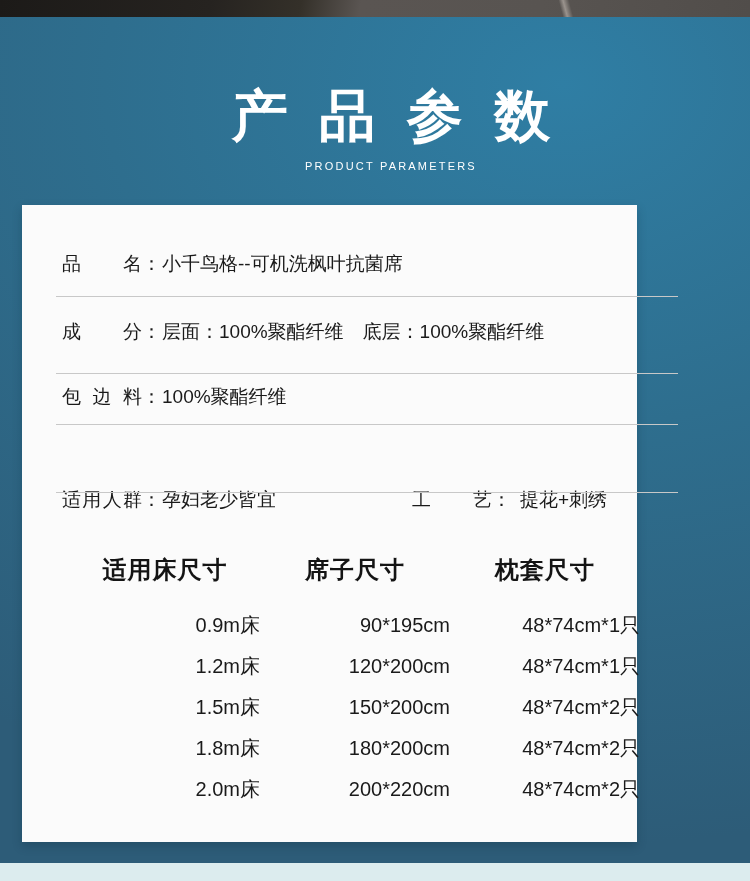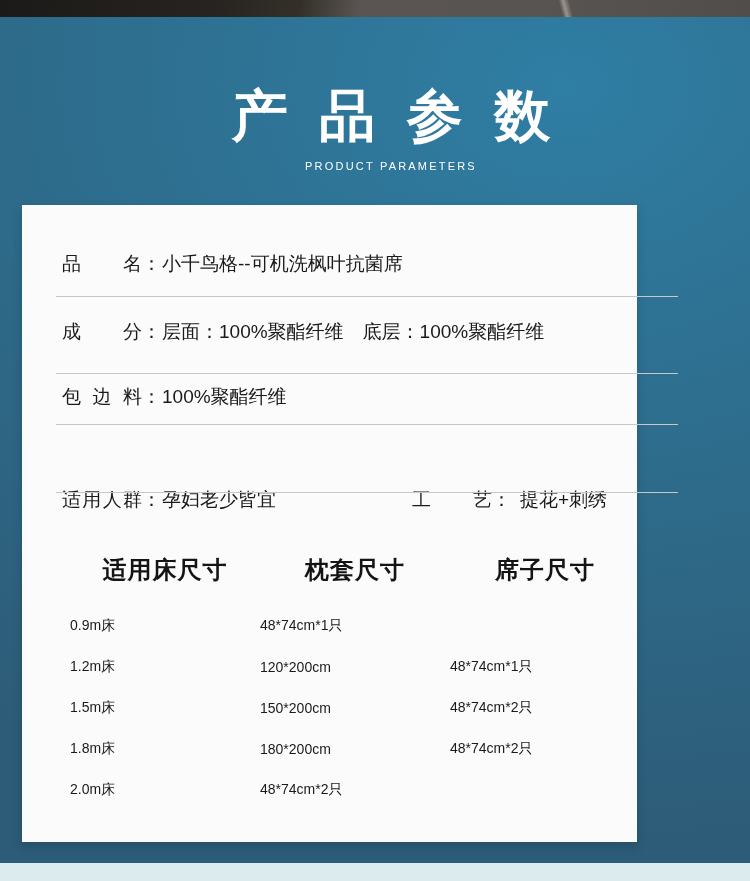--- a/index.html
+++ b/index.html
@@ -130,22 +130,22 @@
     top: 400px; left: 48px;
     width: 570px;
   }
   .size-table-body .trow {
     display: flex;
     height: 41px;
     align-items: center;
   }
   .size-table-body .cell {
     width: 190px;
-    text-align: left;
-    font-size: 14px;
+    text-align: right;
+    font-size: 20px;
     color: #1a1a1a;
   }
 
   
   .bottom-strip {
     position: absolute;
     top: 863px; left: 0;
     width: 750px; height: 18px;
     background: #dcecee;
   }
@@ -182,46 +182,48 @@
       <div class="spec-row spec-row-4">
         <span class="spec-label">适用人群</span><span class="spec-colon">：</span><span class="spec-value">孕妇老少皆宜</span>
         <span class="craft-group">
           <span class="spec-label">工艺</span><span class="spec-colon">：</span><span class="spec-value">提花+刺绣</span>
         </span>
       </div>
       <div class="divider divider-4"></div>
 
       <div class="size-table-header">
         <div class="cell">适用床尺寸</div>
+        <div class="cell">席子尺寸</div>
         <div class="cell">枕套尺寸</div>
-        <div class="cell">席子尺寸</div>
       </div>
 
       <div class="size-table-body">
         <div class="trow">
           <div class="cell">0.9m床</div>
+          <div class="cell">90*195cm</div>
           <div class="cell">48*74cm*1只</div>
         </div>
         <div class="trow">
           <div class="cell">1.2m床</div>
           <div class="cell">120*200cm</div>
           <div class="cell">48*74cm*1只</div>
         </div>
         <div class="trow">
           <div class="cell">1.5m床</div>
           <div class="cell">150*200cm</div>
           <div class="cell">48*74cm*2只</div>
         </div>
         <div class="trow">
           <div class="cell">1.8m床</div>
           <div class="cell">180*200cm</div>
           <div class="cell">48*74cm*2只</div>
         </div>
         <div class="trow">
           <div class="cell">2.0m床</div>
+          <div class="cell">200*220cm</div>
           <div class="cell">48*74cm*2只</div>
         </div>
       </div>
 
     </div>
   </div>
 
   <div class="bottom-strip"></div>
 
 </div>

